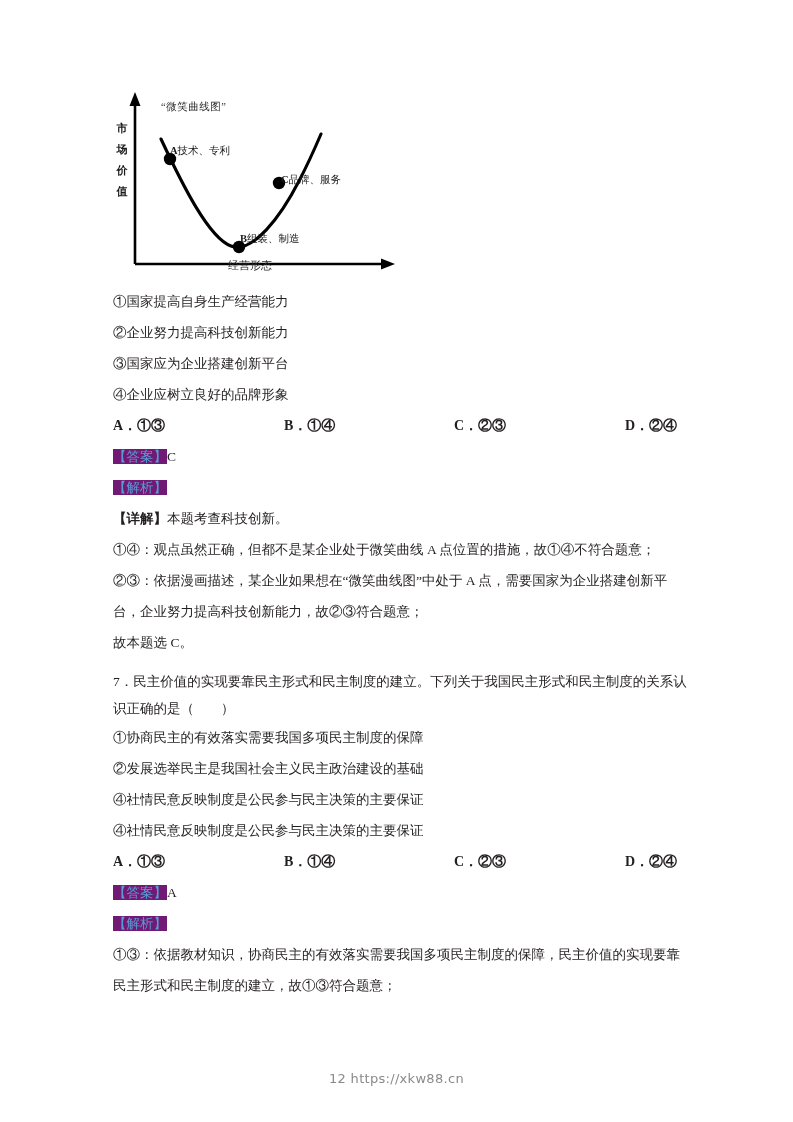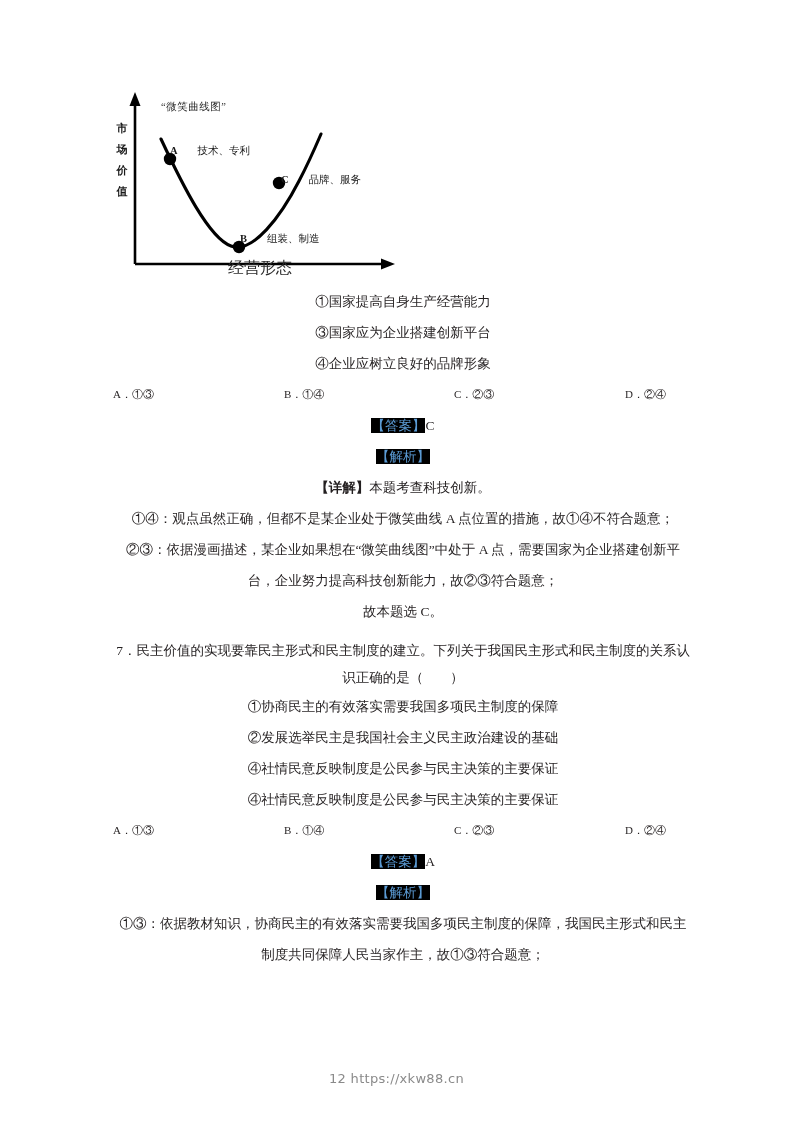--- a/index.html
+++ b/index.html
@@ -52,79 +52,79 @@
     font-weight: bold;
     line-height: 21px;
     text-align: center;
     color: #1a1a1a;
     margin-top: 10px;
   }
   .axis-label-x {
     position: absolute;
     left: 115px;
     top: 172px;
-    font-size: 16px;
+    font-size: 11px;
     color: #2b2b2b;
     white-space: nowrap;
   }
 
   .pt-label {
     position: absolute;
     font-size: 10.5px;
     color: #1a1a1a;
     white-space: nowrap;
     font-weight: bold;
   }
-  .pt-label .cn { font-weight: normal; margin-left: 20px; }
+  .pt-label .cn { font-weight: normal; }
   .pt-a { left: 57px; top: 58px; }
   .pt-c { left: 168px; top: 87px; }
   .pt-b { left: 127px; top: 146px; }
 
   
   .content {
     position: absolute;
     left: 113px;
     top: 286px;
     width: 580px;
-    text-align: center;
   }
 
   .line {
     font-size: 13.5px;
     line-height: 31px;
     color: #231f20;
     white-space: nowrap;
   }
   .line.wrap { white-space: normal; }
 
   .q-line {
     font-size: 13.5px;
     line-height: 27px;
     color: #231f20;
   }
 
   .choices {
     position: relative;
     height: 31px;
-    font-size: 11px;
+    font-size: 14px;
     line-height: 31px;
+    font-weight: bold;
   }
   .choices span {
     position: absolute;
     top: 0;
     white-space: nowrap;
   }
   .ch0 { left: 0px; }
   .ch1 { left: 171px; }
   .ch2 { left: 341px; }
   .ch3 { left: 512px; }
 
   .tag {
     color: #5b9bd5;
-    background: #000000;
+    background: #701a75;
   }
   .ans-line {
     font-size: 13.5px;
     line-height: 31px;
   }
   .ans-line .val { color: #231f20; }
 
   .detail-head { font-weight: bold; }
 
   .spacer-sm { height: 10px; }
@@ -179,20 +179,21 @@
     </div>
 
     <div class="pt-label pt-b">
       <span>B</span><span class="cn">组装、制造</span>
     </div>
   </div>
 
   <div class="content">
 
     <div class="line">①国家提高自身生产经营能力</div>
+    <div class="line">②企业努力提高科技创新能力</div>
     <div class="line">③国家应为企业搭建创新平台</div>
     <div class="line">④企业应树立良好的品牌形象</div>
 
     <div class="choices">
       <span class="ch0">A．①③</span>
       <span class="ch1">B．①④</span>
       <span class="ch2">C．②③</span>
       <span class="ch3">D．②④</span>
     </div>
 
@@ -220,19 +221,19 @@
       <span class="ch1">B．①④</span>
       <span class="ch2">C．②③</span>
       <span class="ch3">D．②④</span>
     </div>
 
     <div class="ans-line"><span class="tag">【答案】</span><span class="val">A</span></div>
 
     <div class="ans-line"><span class="tag">【解析】</span></div>
 
 
-    <div class="line wrap">①③：依据教材知识，协商民主的有效落实需要我国多项民主制度的保障，我国民主形式和民主制度共同保障人民当家作主，故①③符合题意；</div>
+    <div class="line wrap">①③：依据教材知识，协商民主的有效落实需要我国多项民主制度的保障，民主价值的实现要靠民主形式和民主制度的建立，故①③符合题意；</div>
 
   </div>
 
   <div class="footer">12 https://xkw88.cn</div>
 
 </div>
 
 </body></html>

